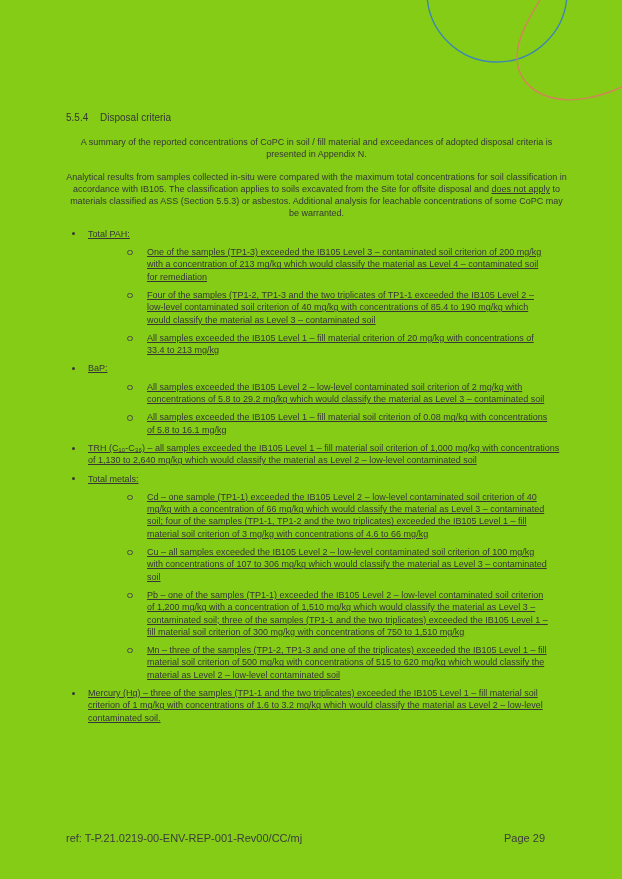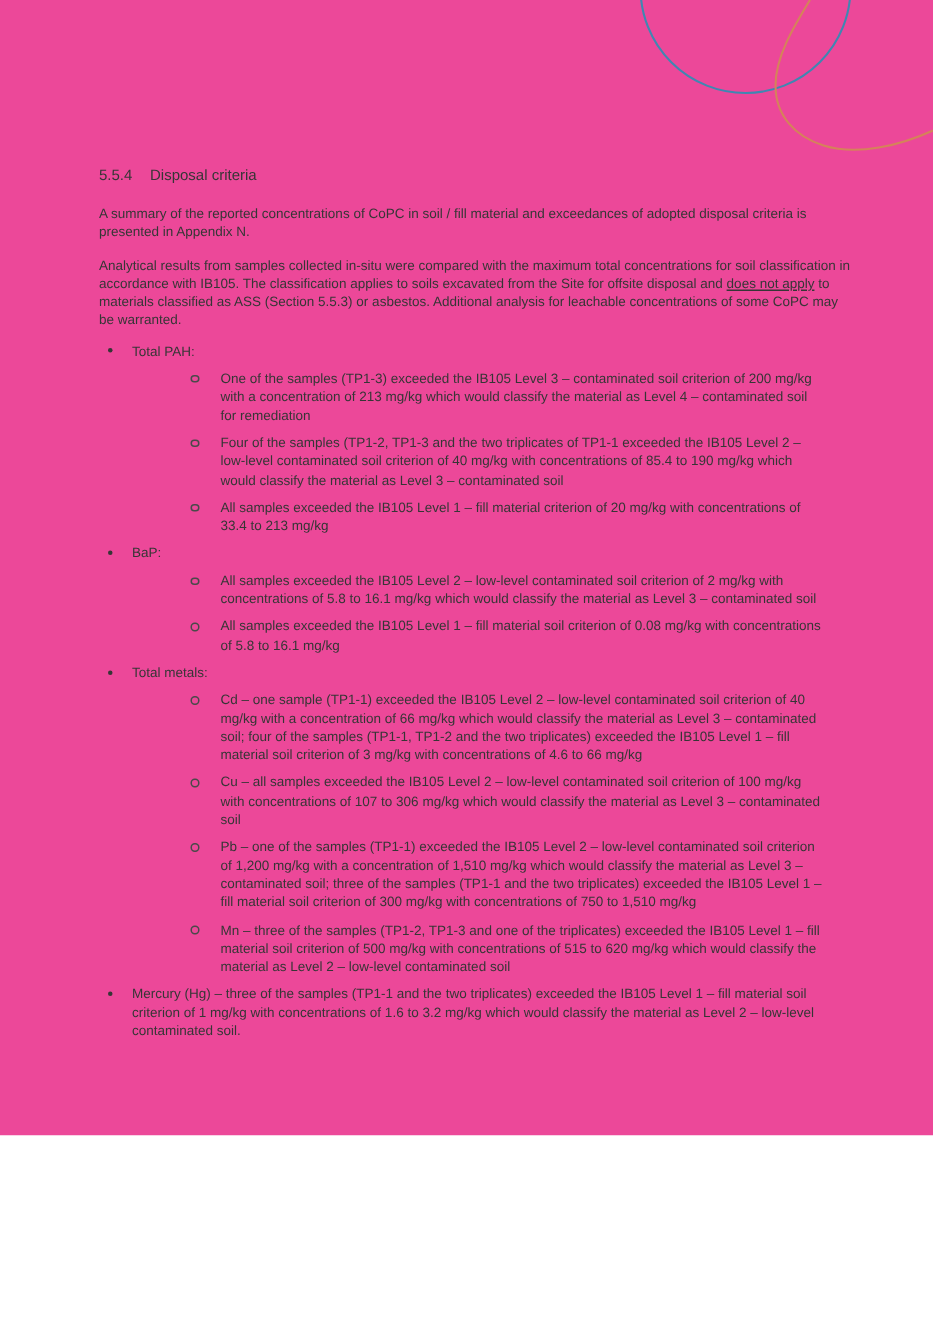--- a/index.html
+++ b/index.html
@@ -1,35 +1,35 @@
 <!DOCTYPE html>
 <html><head>
 <meta charset="utf-8">
 <style>
   html,body{margin:0;padding:0;background:#fff;}
   .page{
     position:relative;
-    width:622px;height:757px;
-    background:#ec4899;
+    width:622px;height:879px;
+    background:#84cc16;
     overflow:hidden;
     font-family:"Liberation Sans", sans-serif;
     color:#363636;
   }
   .decor{position:absolute;top:0;right:0;pointer-events:none;}
   .content{
     position:absolute;left:66px;top:111px;width:501px;
     font-size:9px;line-height:12.3px;
   }
   .heading{font-size:10px;line-height:13px;margin:0 0 12px 0;font-weight:400;}
   .heading .num{display:inline-block;width:34px;}
-  .para{margin:0 0 10px 0;}
+  .para{margin:0 0 10px 0;text-align:center;}
   .para:last-of-type{margin-bottom:8px;}
   .u{text-decoration:underline;margin-top:45px;}
   .list{margin:0;padding:0;list-style:none;}
-  .li1{position:relative;padding-left:22px;margin:0 0 6px 0;}
+  .li1{position:relative;padding-left:22px;margin:0 0 6px 0;text-decoration:underline;}
   .li2{position:relative;padding-left:21px;margin:0 0 6px 38px;}
   .b1{
     position:absolute;left:6px;top:4.6px;
     width:3px;height:3px;border-radius:50%;background:#363636;
   }
   .b2{
     position:absolute;left:1px;top:3.8px;
     width:3.6px;height:3.6px;border-radius:50%;border:1px solid #4a4a4a;
   }
   .sublist{margin:6px 18px 0 0;padding:0;list-style:none;}
@@ -84,29 +84,33 @@
           </li>
         </ul>
       </li>
 
       <li class="li1">
         <span class="b1"></span>
         <span>BaP:</span>
         <ul class="sublist">
           <li class="li2">
             <span class="b2"></span>
-            <span>All samples exceeded the IB105 Level 2 – low-level contaminated soil criterion of 2 mg/kg with concentrations of 5.8 to 16.1 mg/kg which would classify the material as Level 3 – contaminated soil</span>
+            <span>All samples exceeded the IB105 Level 2 – low-level contaminated soil criterion of 2 mg/kg with concentrations of 5.8 to 29.2 mg/kg which would classify the material as Level 3 – contaminated soil</span>
           </li>
           <li class="li2">
             <span class="b2"></span>
             <span>All samples exceeded the IB105 Level 1 – fill material soil criterion of 0.08 mg/kg with concentrations of 5.8 to 16.1 mg/kg</span>
           </li>
         </ul>
       </li>
 
+      <li class="li1">
+        <span class="b1"></span>
+        <span>TRH (C₁₀-C₃₆) – all samples exceeded the IB105 Level 1 – fill material soil criterion of 1,000 mg/kg with concentrations of 1,130 to 2,640 mg/kg which would classify the material as Level 2 – low-level contaminated soil</span>
+      </li>
 
       <li class="li1">
         <span class="b1"></span>
         <span>Total metals:</span>
         <ul class="sublist">
           <li class="li2">
             <span class="b2"></span>
             <span>Cd – one sample (TP1-1) exceeded the IB105 Level 2 – low-level contaminated soil criterion of 40 mg/kg with a concentration of 66 mg/kg which would classify the material as Level 3 – contaminated soil; four of the samples (TP1-1, TP1-2 and the two triplicates) exceeded the IB105 Level 1 – fill material soil criterion of 3 mg/kg with concentrations of 4.6 to 66 mg/kg</span>
           </li>
           <li class="li2">

